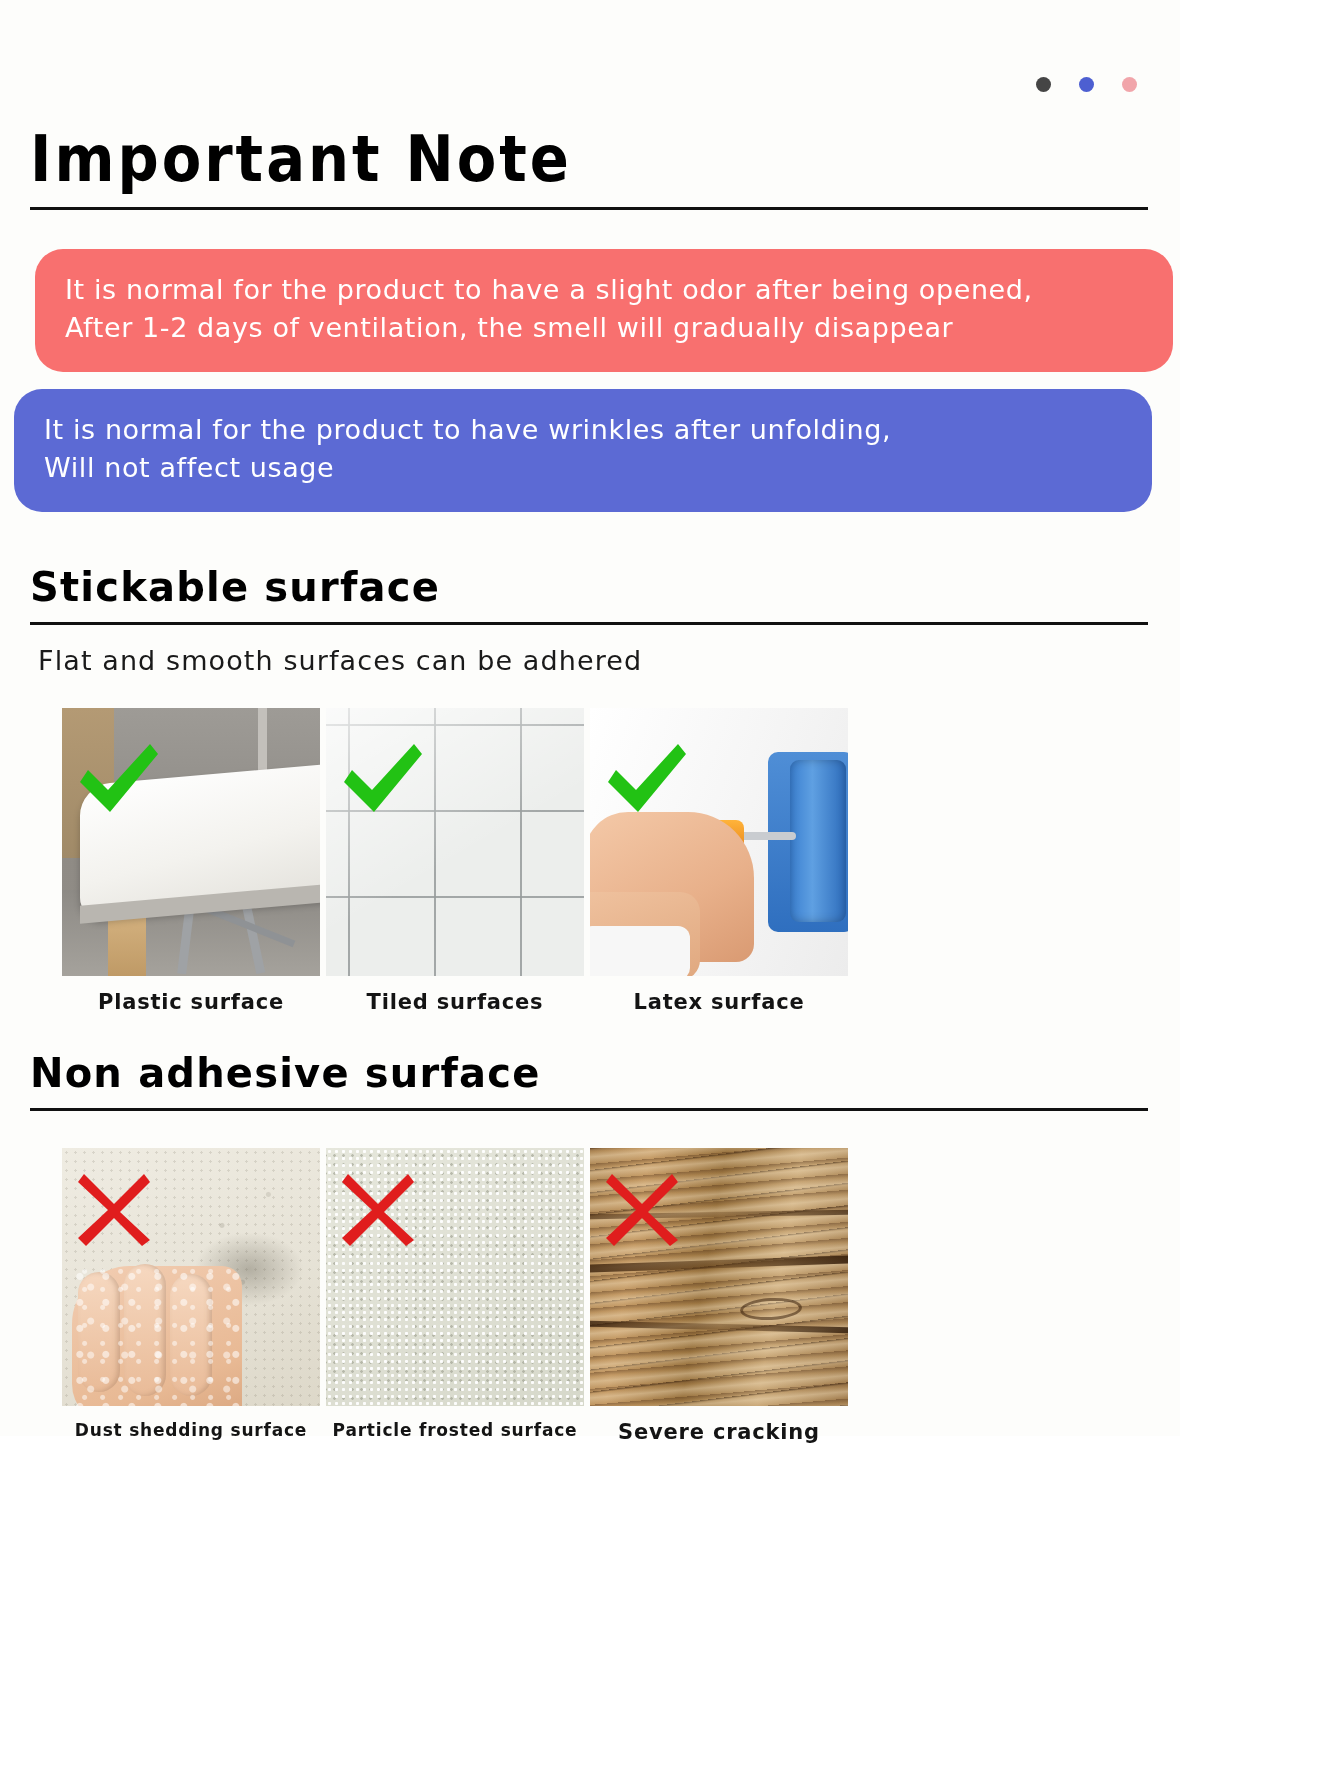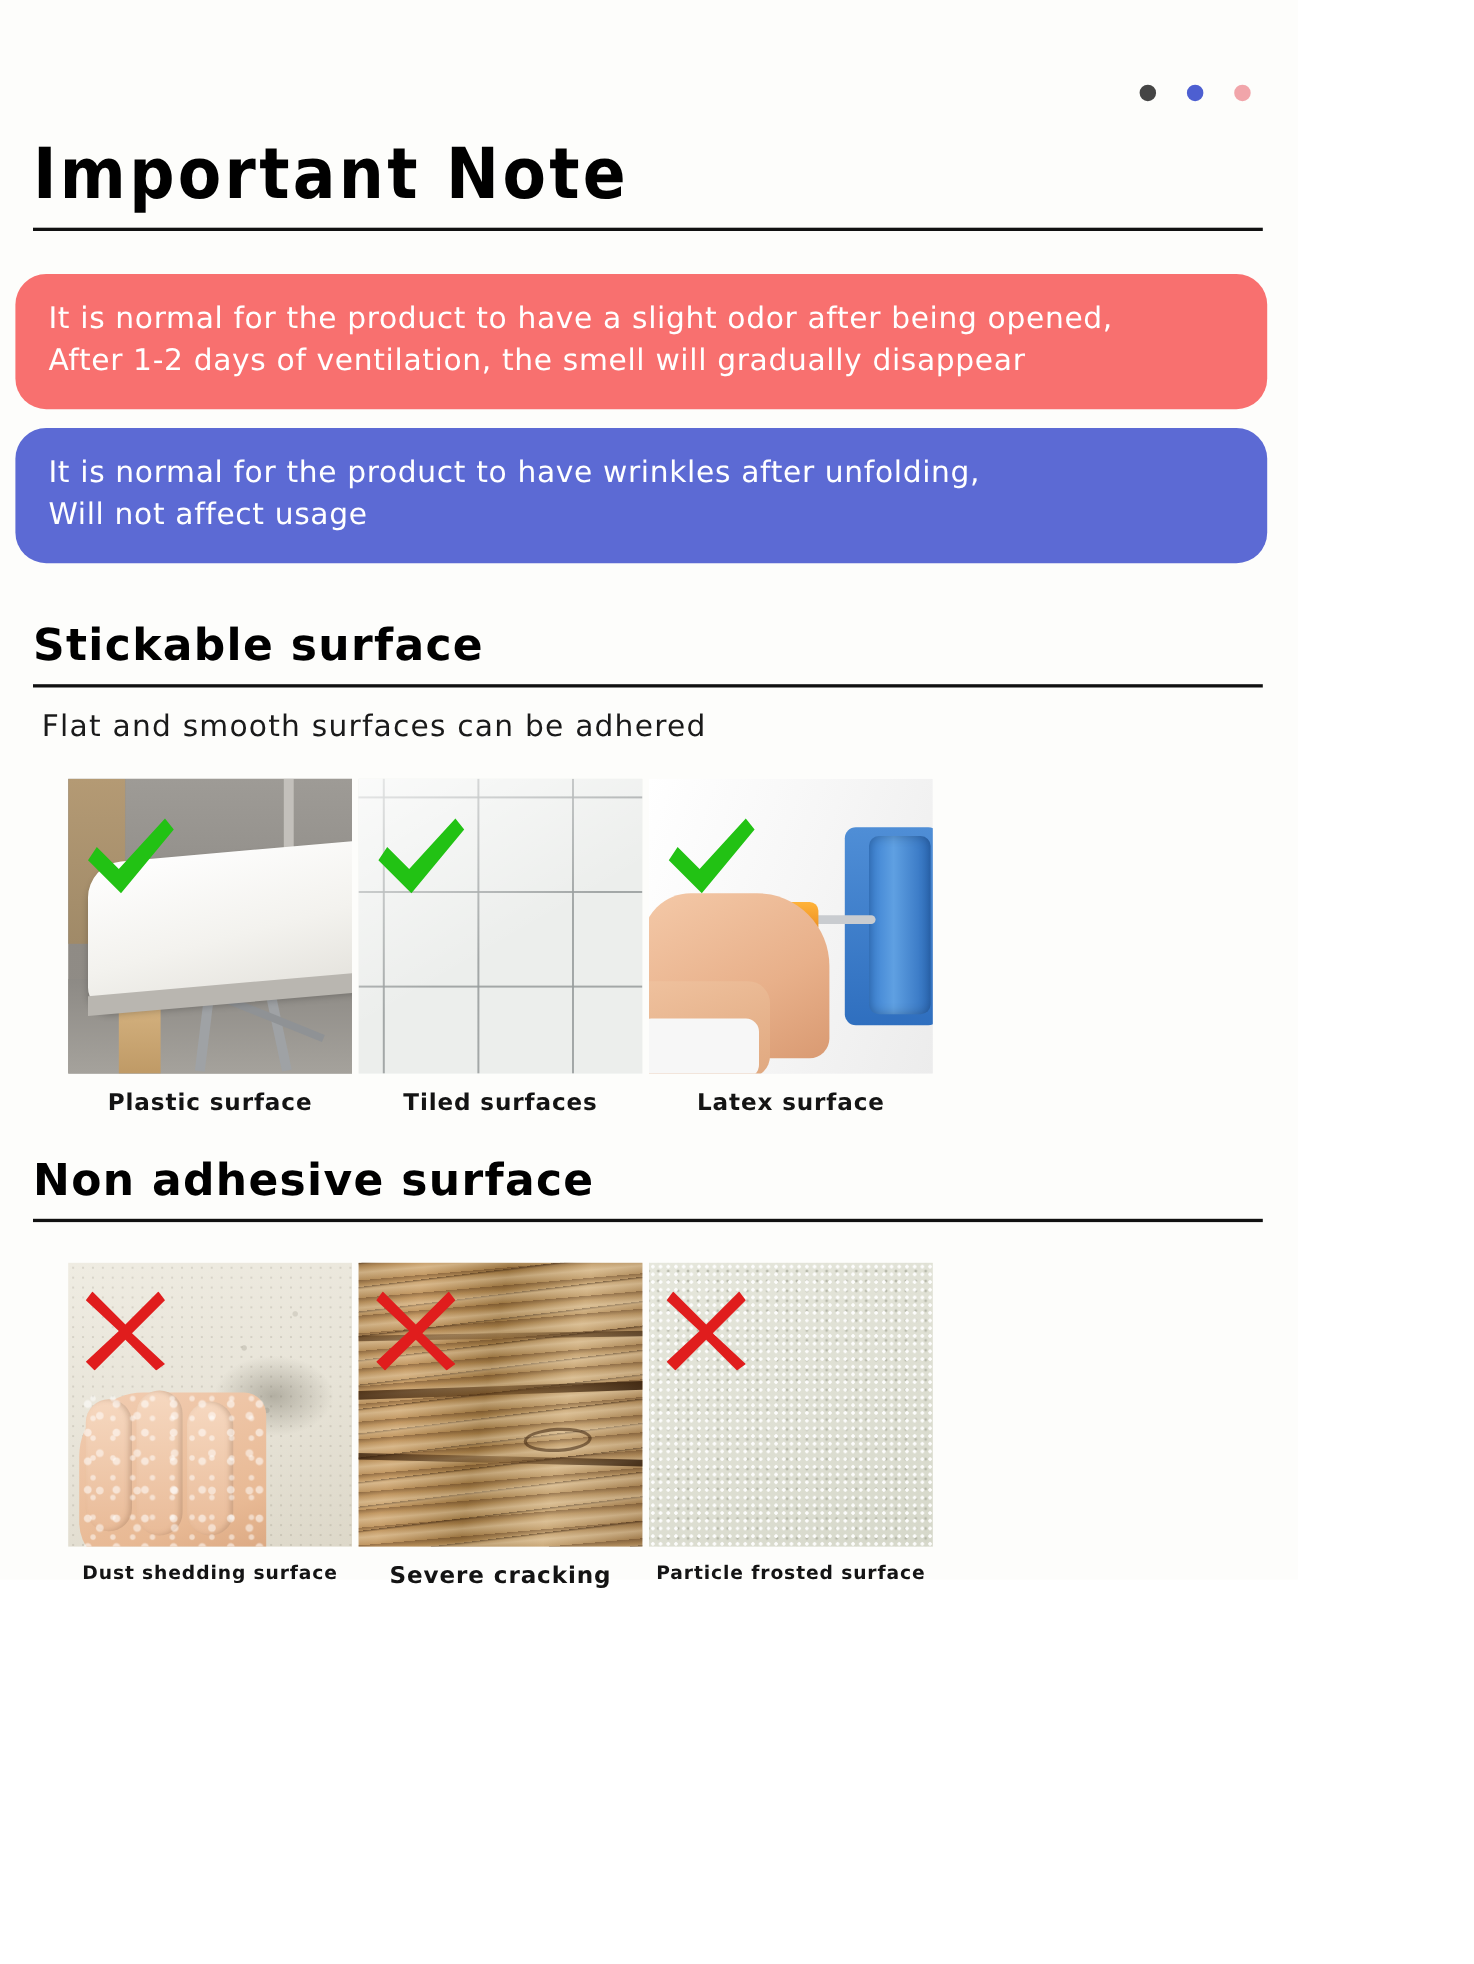--- a/index.html
+++ b/index.html
@@ -59,21 +59,21 @@
     left: 14px;
     width: 1138px;
     border-radius: 28px;
     padding: 22px 30px 24px 30px;
     color: #ffffff;
     font-size: 27px;
     line-height: 1.42;
     letter-spacing: 0.6px;
     font-family: "DejaVu Sans", sans-serif;
   }
-  .banner.red  { top: 249px; background: #f8706f; }
+  .banner.red  { top: 249px; background: #f8706f; margin-left: 21px; }
   .banner.blue { top: 389px; background: #5c6ad4; }
   .banner .line { display: block; white-space: nowrap; }
 
   
   .section-head {
     position: absolute;
     left: 30px;
     width: 1120px;
   }
   .section-head h2 {
@@ -488,37 +488,37 @@
         <div class="chalk"></div>
         <svg class="mark cross" viewBox="0 0 72 72">
           <path d="M6 0 L36 30 L66 0 L72 8 L42 38 L72 66 L64 72 L36 44 L8 72 L0 64 L30 36 L0 8 Z" fill="#e01d1d"></path>
         </svg>
       </div>
       <div class="caption sm">Dust shedding surface</div>
     </div>
 
 
     <div class="cell">
+      <div class="thumb small ph-particle">
+        <div class="dots"></div>
+        <svg class="mark cross" viewBox="0 0 72 72">
+          <path d="M6 0 L36 30 L66 0 L72 8 L42 38 L72 66 L64 72 L36 44 L8 72 L0 64 L30 36 L0 8 Z" fill="#e01d1d"></path>
+        </svg>
+      </div>
+      <div class="caption sm">Particle frosted surface</div>
+    </div>
+
+    <div class="cell">
       <div class="thumb small ph-crack">
         <div class="split3"></div>
           <div class="split1"></div>
           <div class="split2"></div>
           <div class="knotc"></div>
         <svg class="mark cross" viewBox="0 0 72 72">
           <path d="M6 0 L36 30 L66 0 L72 8 L42 38 L72 66 L64 72 L36 44 L8 72 L0 64 L30 36 L0 8 Z" fill="#e01d1d"></path>
         </svg>
       </div>
       <div class="caption">Severe cracking</div>
     </div>
 
-    <div class="cell">
-      <div class="thumb small ph-particle">
-        <div class="dots"></div>
-        <svg class="mark cross" viewBox="0 0 72 72">
-          <path d="M6 0 L36 30 L66 0 L72 8 L42 38 L72 66 L64 72 L36 44 L8 72 L0 64 L30 36 L0 8 Z" fill="#e01d1d"></path>
-        </svg>
-      </div>
-      <div class="caption sm">Particle frosted surface</div>
-    </div>
-
   </div>
 
 </div>
 
 </body></html>

